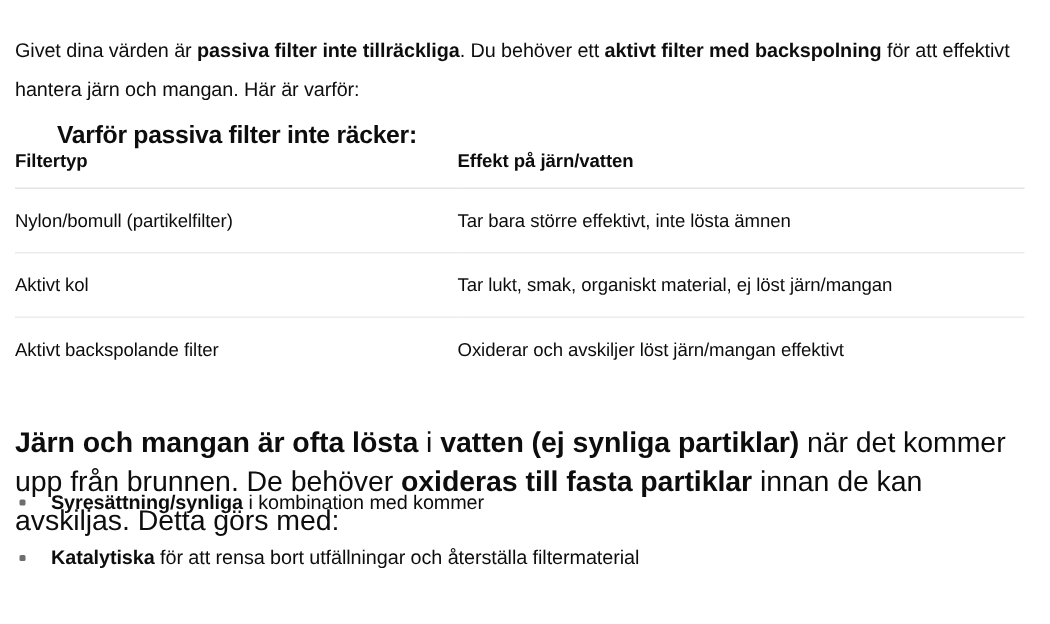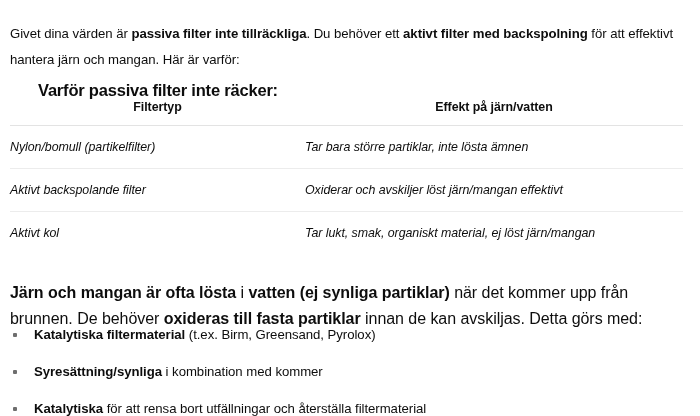--- a/index.html
+++ b/index.html
@@ -52,51 +52,50 @@
     left: 10px;
     top: 100px;
     width: 673px;
     border-collapse: collapse;
     table-layout: fixed;
   }
   .filter-table col.c1 { width: 295px; }
   .filter-table col.c2 { width: 378px; }
 
   .filter-table th {
-    text-align: center;
+    text-align: left;
     font-size: 12.4px;
     font-weight: bold;
     color: #0d0d0d;
     padding: 0 0 11px 0;
     border-bottom: 1px solid #e3e3e3;
     vertical-align: top;
     letter-spacing: -0.05px;
   }
 
   .filter-table td {
     text-align: left;
     font-size: 12.4px;
     font-weight: normal;
     color: #0d0d0d;
     padding: 14px 0 14px 0;
     border-bottom: 1px solid #ececec;
     vertical-align: top;
     letter-spacing: -0.05px;
-    font-style: italic;
   }
   .filter-table tr:last-child td {
     border-bottom: none;
   }
 
   .mid-para {
     position: absolute;
     left: 10px;
     top: 264px;
     width: 668px;
-    font-size: 16px;
+    font-size: 19px;
     line-height: 26px;
     color: #0d0d0d;
     letter-spacing: -0.05px;
   }
 
   .bullet-list {
     position: absolute;
     left: 10px;
     top: 325px;
     width: 668px;
@@ -141,40 +140,36 @@
       </colgroup>
     <thead>
       <tr>
         <th>Filtertyp</th>
         <th>Effekt på järn/vatten</th>
       </tr>
     </thead>
     <tbody>
       <tr>
         <td>Nylon/bomull (partikelfilter)</td>
-        <td>Tar bara större partiklar, inte lösta ämnen</td>
+        <td>Tar bara större effektivt, inte lösta ämnen</td>
+      </tr>
+      <tr>
+        <td>Aktivt kol</td>
+        <td>Tar lukt, smak, organiskt material, ej löst järn/mangan</td>
       </tr>
       <tr>
         <td>Aktivt backspolande filter</td>
         <td>Oxiderar och avskiljer löst järn/mangan effektivt</td>
-      </tr>
-      <tr>
-        <td>Aktivt kol</td>
-        <td>Tar lukt, smak, organiskt material, ej löst järn/mangan</td>
       </tr>
     </tbody>
   </table>
 
   <p class="mid-para"><b>Järn och mangan är ofta lösta</b><span> i </span><b>vatten (ej synliga partiklar)</b><span> när det kommer upp från brunnen. De behöver </span><b>oxideras till fasta partiklar</b><span> innan de kan avskiljas. Detta görs med:</span></p>
 
   <ul class="bullet-list">
-    <li>
-      <span class="bullet-marker"></span>
-      <span><b>Katalytiska filtermaterial</b><span> (t.ex. Birm, Greensand, Pyrolox)</span></span>
-    </li>
     <li>
       <span class="bullet-marker"></span>
       <span><b>Syresättning/synliga</b><span> i kombination med kommer</span></span>
     </li>
     <li>
       <span class="bullet-marker"></span>
       <span><b>Katalytiska</b><span> för att rensa bort utfällningar och återställa filtermaterial</span></span>
     </li>
   </ul>
 

